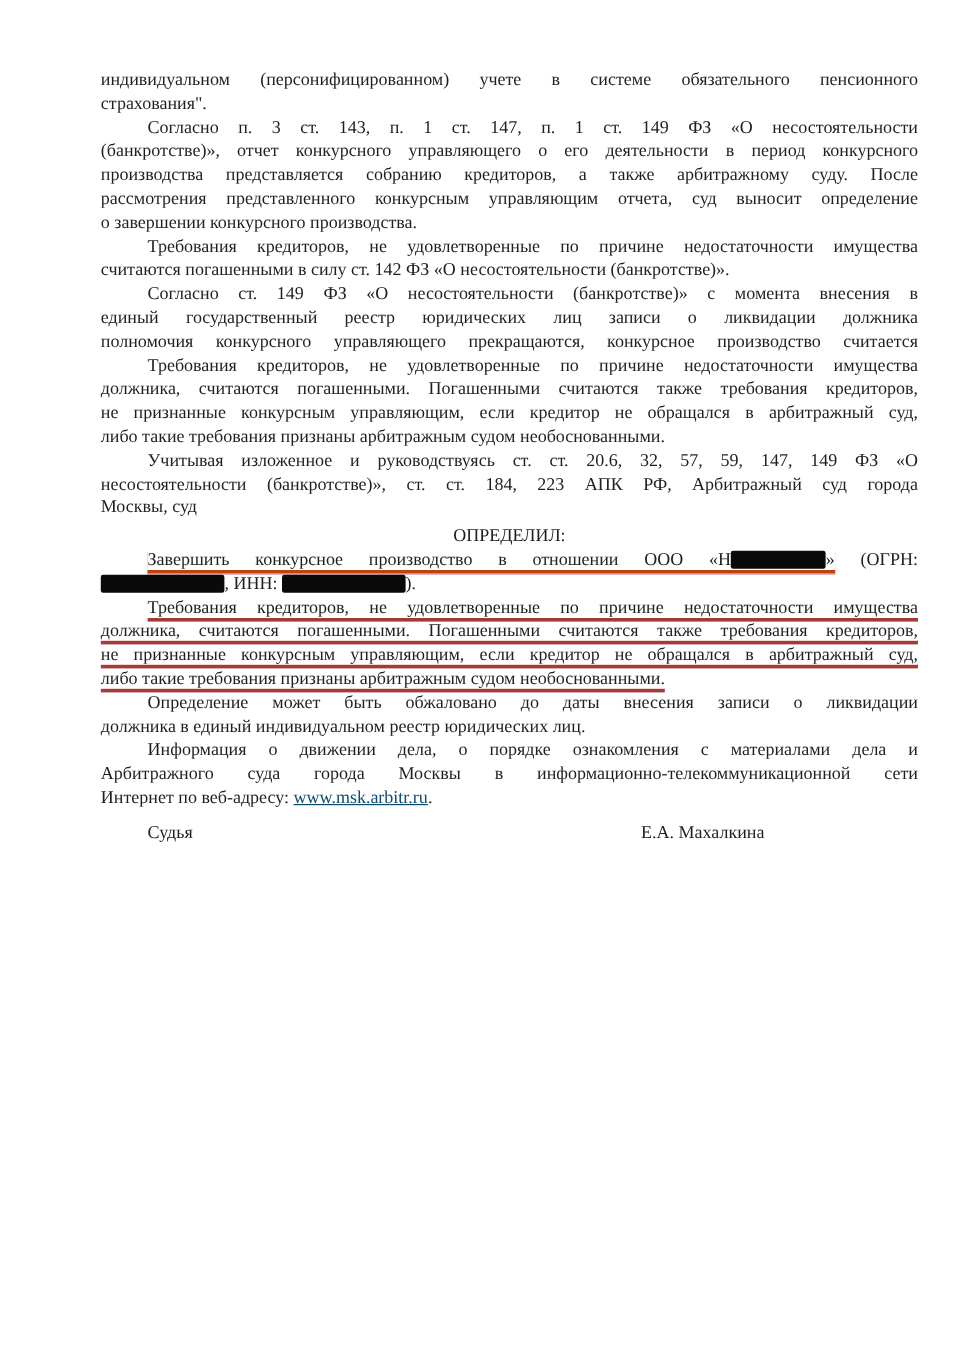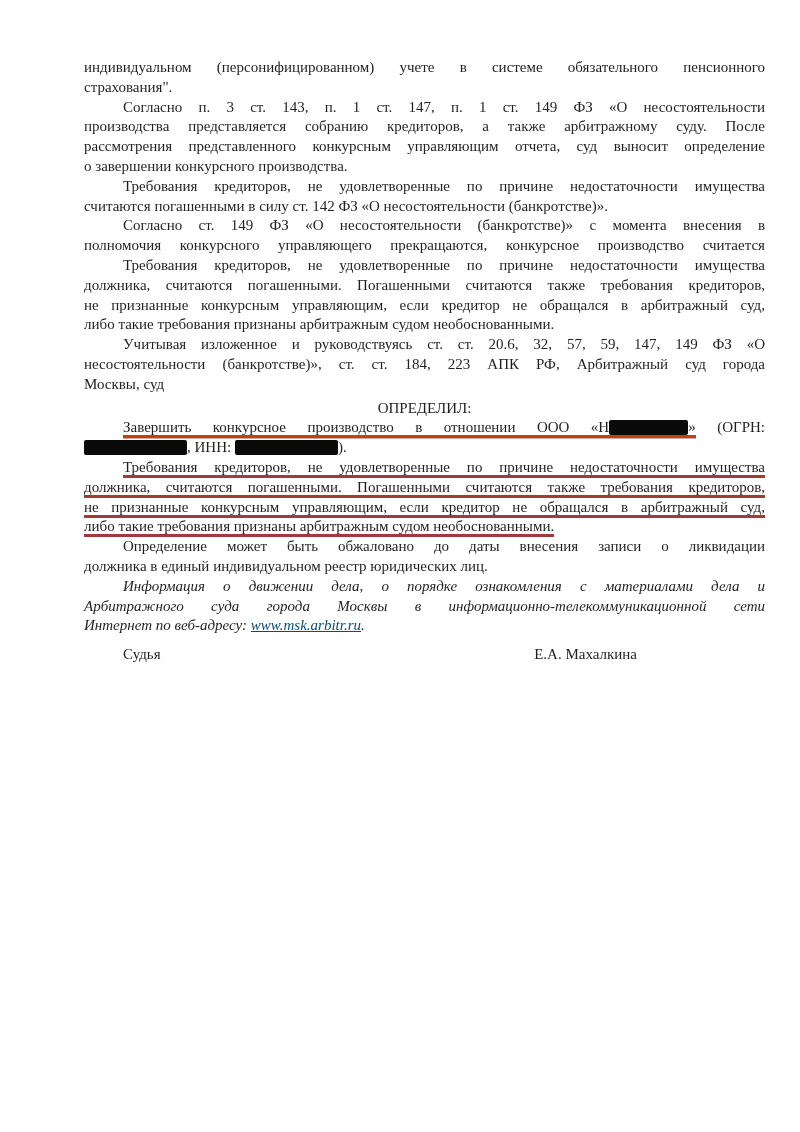--- a/index.html
+++ b/index.html
@@ -13,21 +13,21 @@
   }
   .doc {
     position: absolute;
     left: 84px; top: 58px; width: 681px;
     font-size: 15px; line-height: 19.8px;
   }
   .line { text-align: left; }
   .stretch { text-align: justify; text-align-last: justify; }
   .indent { text-indent: 39px; }
   .heading { text-align: center; text-align-last: center; margin-top: 4px; }
-  .italic { font-style: italic; }
+  .italic { }
   
   .u { border-bottom: 3px solid #a43a38; }
   .u2 { border-bottom: 3px solid #c2410c; box-shadow: 0 1px 0 rgba(164,58,56,.45); }
   
   .redact {
     display: inline-block; height: 15px; vertical-align: -3px;
     background: #0a0a0a; border-radius: 2px;
   }
   .redact.w-company { width: 79px; }
   .redact.w-ogrn { width: 103px; }
@@ -42,32 +42,34 @@
 
 <div class="doc">
 
   <div>
     <div class="line stretch">индивидуальном (персонифицированном) учете в системе обязательного пенсионного</div>
     <div class="line">страхования".</div>
   </div>
 
   <div>
     <div class="line stretch indent">Согласно п. 3 ст. 143, п. 1 ст. 147, п. 1 ст. 149 ФЗ «О несостоятельности</div>
+    <div class="line stretch">(банкротстве)», отчет конкурсного управляющего о его деятельности в период конкурсного</div>
     <div class="line stretch">производства представляется собранию кредиторов, а также арбитражному суду. После</div>
     <div class="line stretch">рассмотрения представленного конкурсным управляющим отчета, суд выносит определение</div>
     <div class="line">о завершении конкурсного производства.</div>
   </div>
 
   <div>
     <div class="line stretch indent">Требования кредиторов, не удовлетворенные по причине недостаточности имущества</div>
     <div class="line">считаются погашенными в силу ст. 142 ФЗ «О несостоятельности (банкротстве)».</div>
   </div>
 
   <div>
     <div class="line stretch indent">Согласно ст. 149 ФЗ «О несостоятельности (банкротстве)» с момента внесения в</div>
+    <div class="line stretch">единый государственный реестр юридических лиц записи о ликвидации должника</div>
     <div class="line stretch">полномочия конкурсного управляющего прекращаются, конкурсное производство считается</div>
   </div>
 
   <div>
     <div class="line stretch indent">Требования кредиторов, не удовлетворенные по причине недостаточности имущества</div>
     <div class="line stretch">должника, считаются погашенными. Погашенными считаются также требования кредиторов,</div>
     <div class="line stretch">не признанные конкурсным управляющим, если кредитор не обращался в арбитражный суд,</div>
     <div class="line">либо такие требования признаны арбитражным судом необоснованными.</div>
   </div>
 

